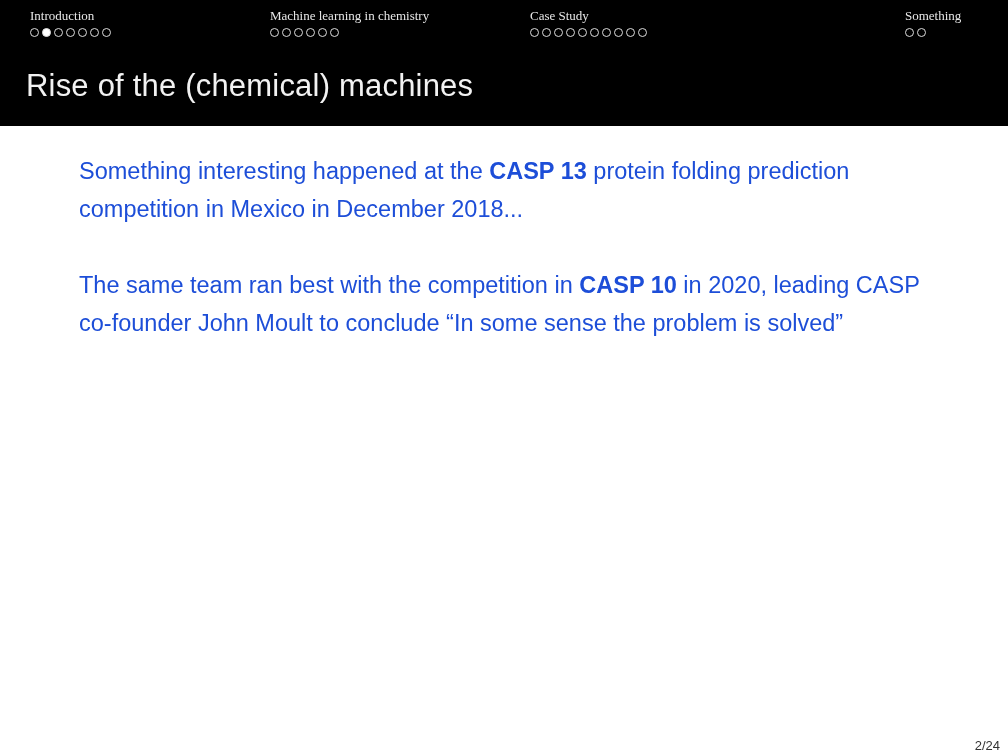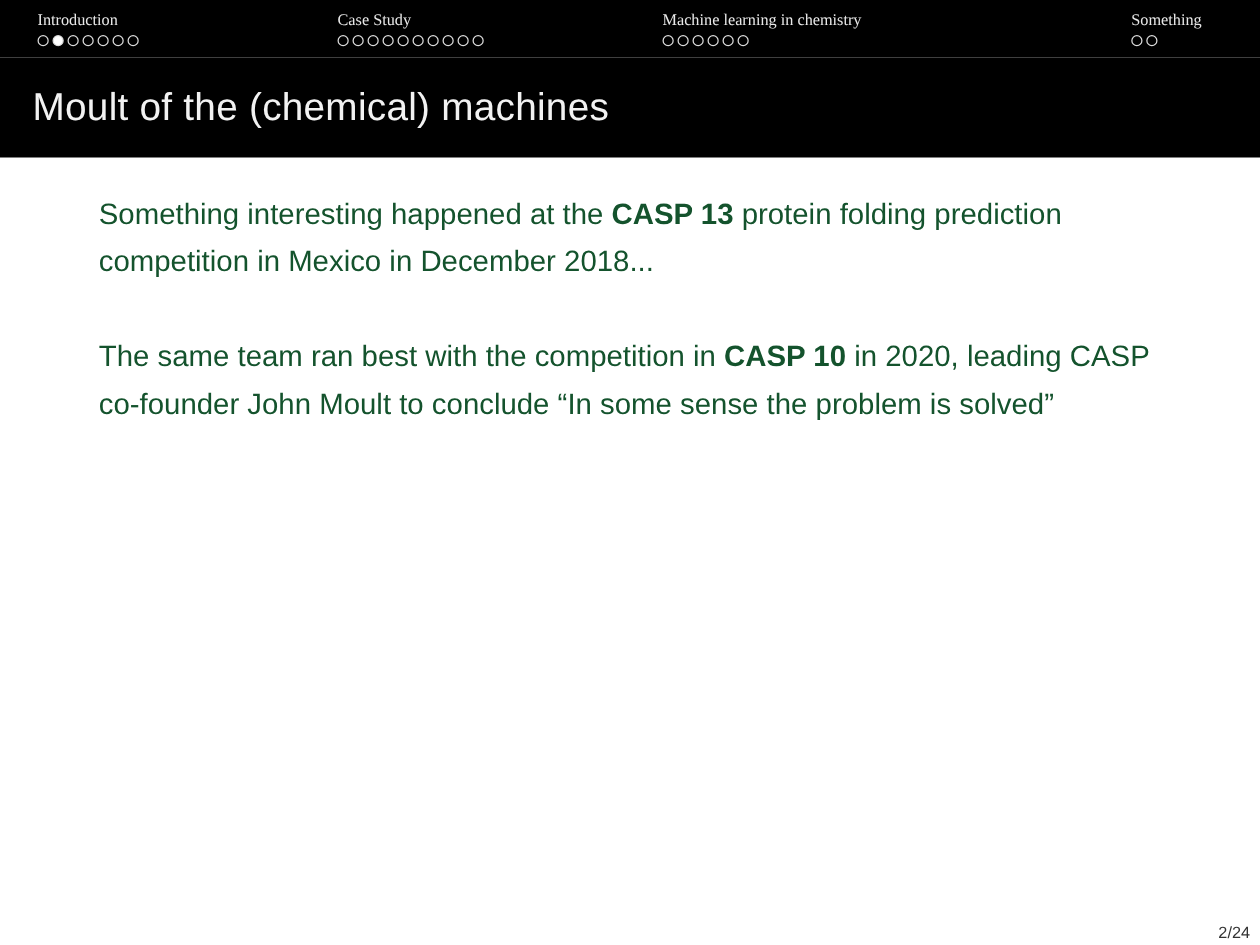--- a/index.html
+++ b/index.html
@@ -75,21 +75,21 @@
     padding-left: 26px;
     letter-spacing: 0.2px;
   }
 
   
   .slide-body {
     position: absolute;
     top: 152px;
     left: 79px;
     width: 852px;
-    color: #14532d;
+    color: #1d4ed8;
   }
   .para {
     font-size: 23.5px;
     line-height: 38px;
     margin: 0 0 38px 0;
   }
   .para .bold { font-weight: 700; }
 
   
   .page-number {
@@ -113,56 +113,56 @@
           <span class="dot"></span>
           <span class="dot active"></span>
           <span class="dot"></span>
           <span class="dot"></span>
           <span class="dot"></span>
           <span class="dot"></span>
           <span class="dot"></span>
         </div>
       </div>
       <div class="nav-section">
-        <div class="nav-label">Case Study</div>
+        <div class="nav-label">Machine learning in chemistry</div>
         <div class="nav-dots">
-          <span class="dot"></span>
-          <span class="dot"></span>
-          <span class="dot"></span>
-          <span class="dot"></span>
           <span class="dot"></span>
           <span class="dot"></span>
           <span class="dot"></span>
           <span class="dot"></span>
           <span class="dot"></span>
           <span class="dot"></span>
         </div>
       </div>
       <div class="nav-section">
-        <div class="nav-label">Machine learning in chemistry</div>
+        <div class="nav-label">Case Study</div>
         <div class="nav-dots">
+          <span class="dot"></span>
+          <span class="dot"></span>
+          <span class="dot"></span>
+          <span class="dot"></span>
           <span class="dot"></span>
           <span class="dot"></span>
           <span class="dot"></span>
           <span class="dot"></span>
           <span class="dot"></span>
           <span class="dot"></span>
         </div>
       </div>
       <div class="nav-section">
         <div class="nav-label">Something</div>
         <div class="nav-dots">
           <span class="dot"></span>
           <span class="dot"></span>
         </div>
       </div>
     </div>
 
   <div class="titlebar">
-    <div class="slide-title">Moult of the (chemical) machines</div>
+    <div class="slide-title">Rise of the (chemical) machines</div>
   </div>
 
   <div class="slide-body" id="slide-body">
       <p class="para"><span class="">Something interesting happened at the </span><span class="bold">CASP 13</span><span class=""> protein folding prediction competition in Mexico in December 2018...</span></p>
       <p class="para"><span class="">The same team ran best with the competition in </span><span class="bold">CASP 10</span><span class=""> in 2020, leading CASP co-founder John Moult to conclude “In some sense the problem is solved”</span></p>
     </div>
 
   <div class="page-number">2/24</div>
 
 </div>

